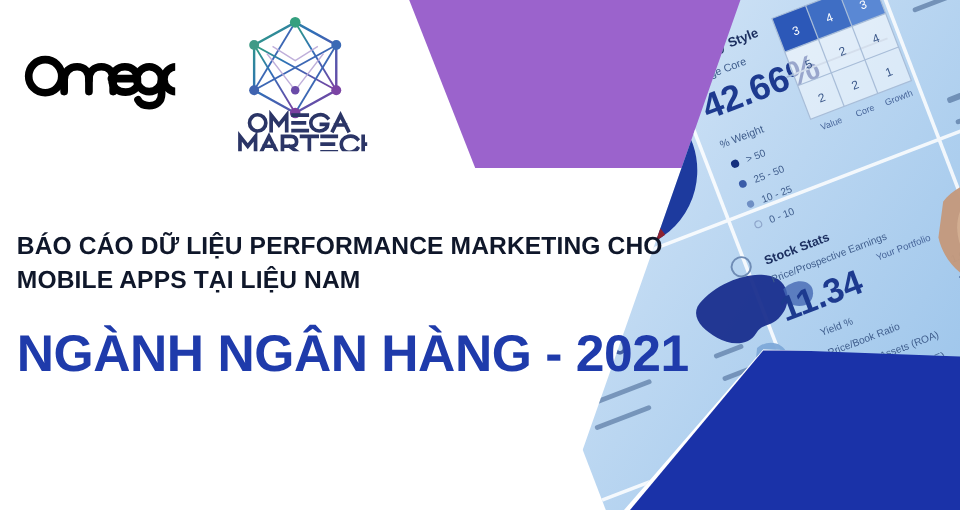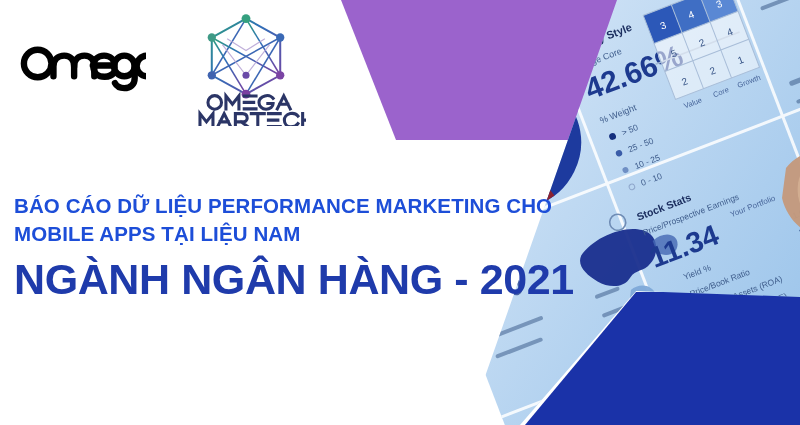--- a/index.html
+++ b/index.html
@@ -43,29 +43,29 @@
   }
 
   
   .headline {
     position: absolute;
     left: 14px;
     top: 192px;
     width: 560px;
   }
   .subtitle-line {
-    color: #1d4ed8;
+    color: #0f172a;
     font-size: 20.5px;
     font-weight: bold;
     letter-spacing: 0.1px;
     line-height: 1.36;
     white-space: nowrap;
   }
   .maintitle {
-    margin-top: 8px;
+    margin-top: 24px;
     color: #1f3bab;
     font-size: 43px;
     font-weight: bold;
     letter-spacing: -0.4px;
     line-height: 1.08;
     white-space: nowrap;
   }
 </style>
 </head>
 <body>

